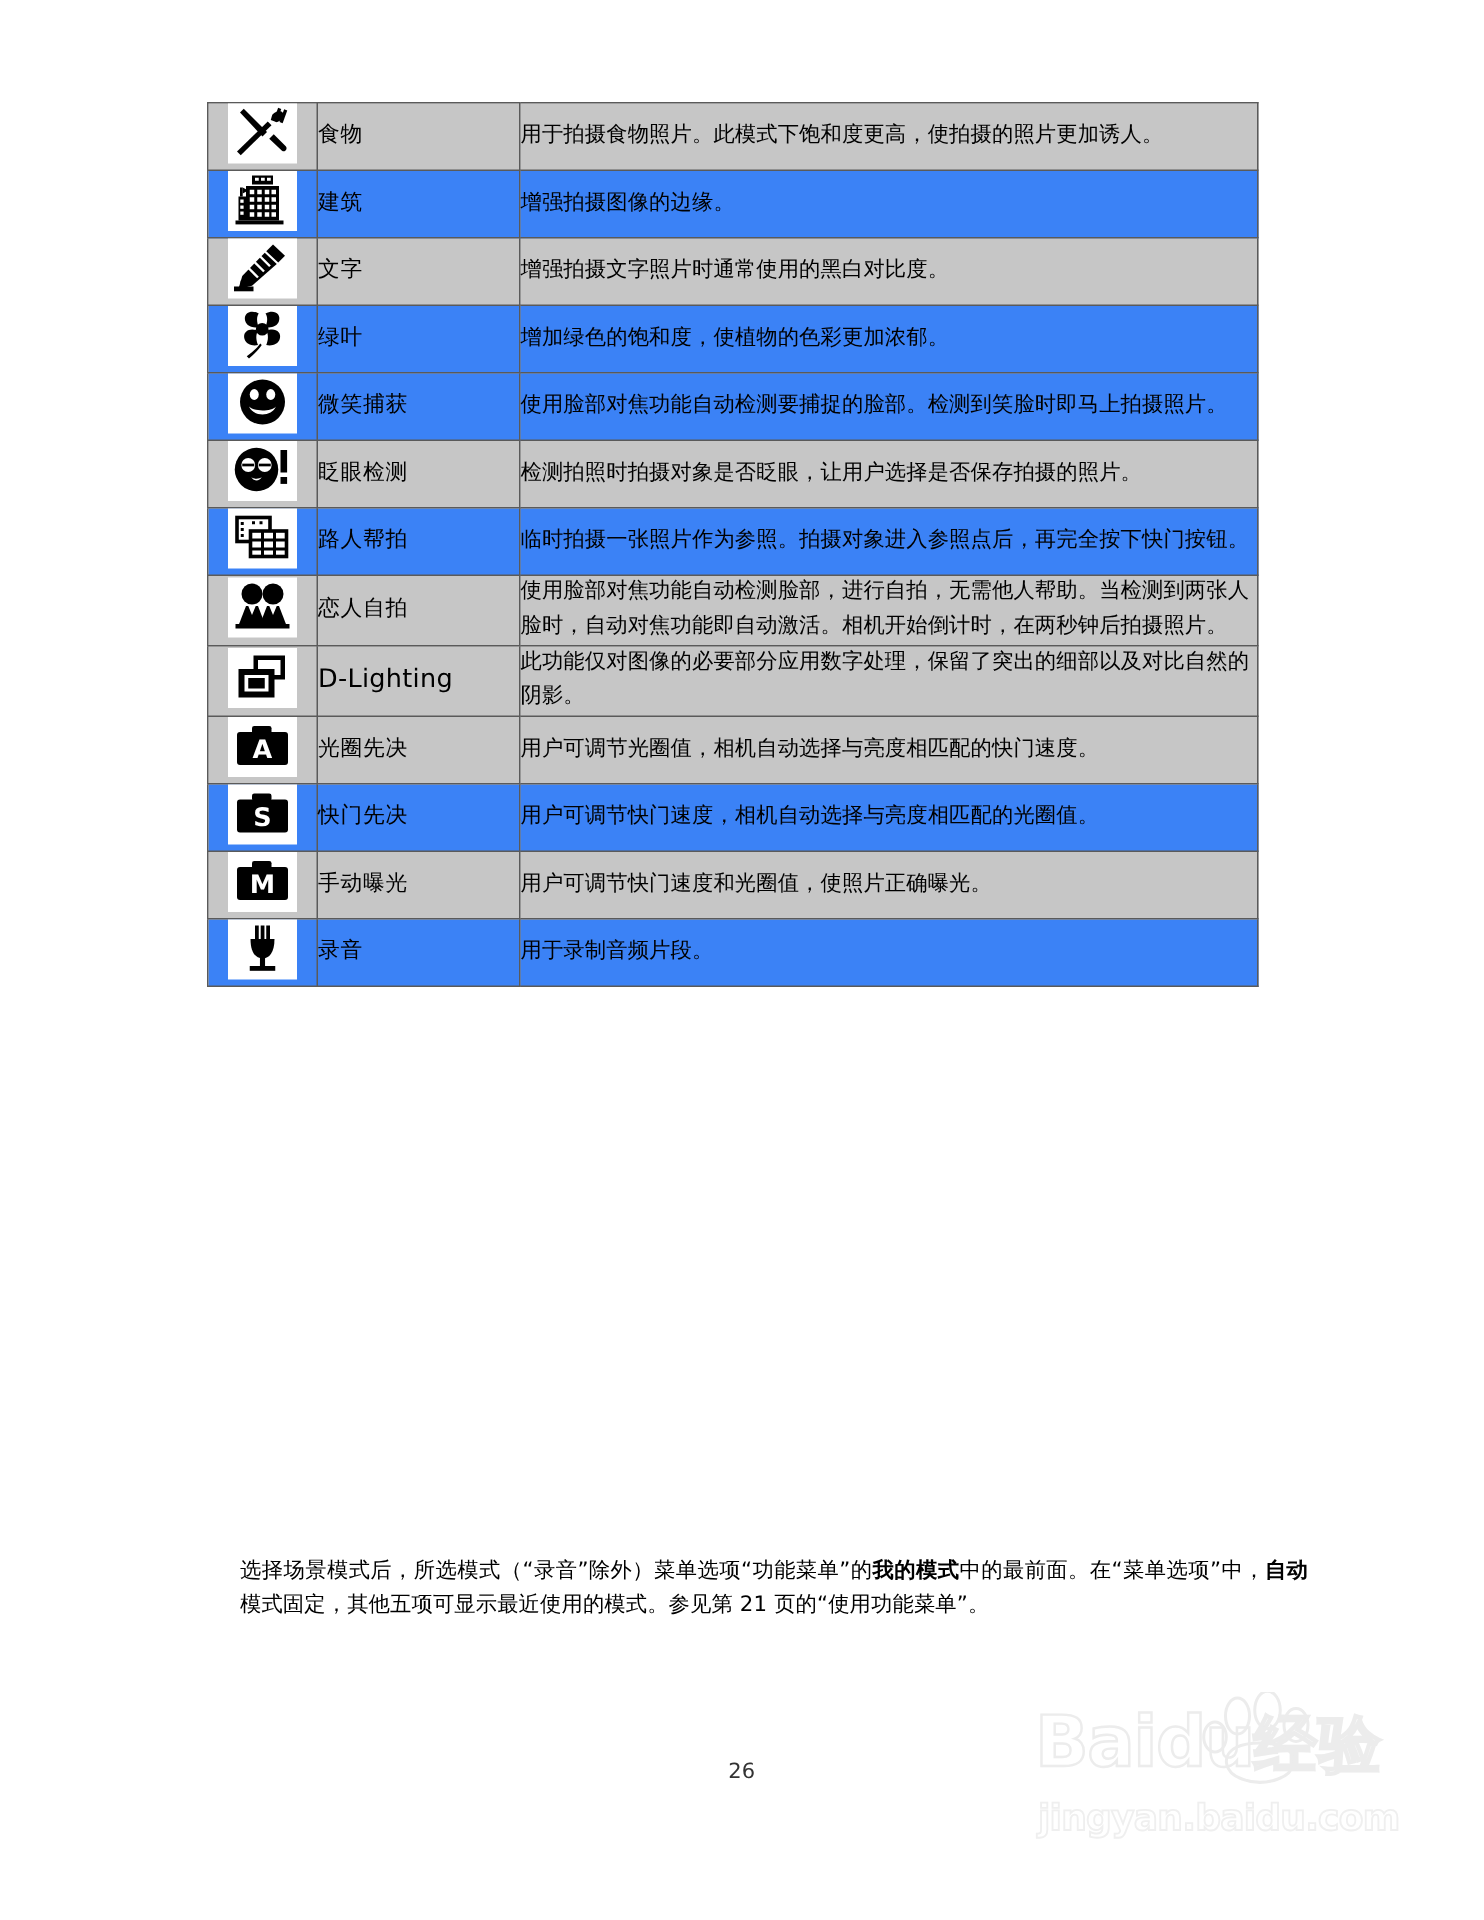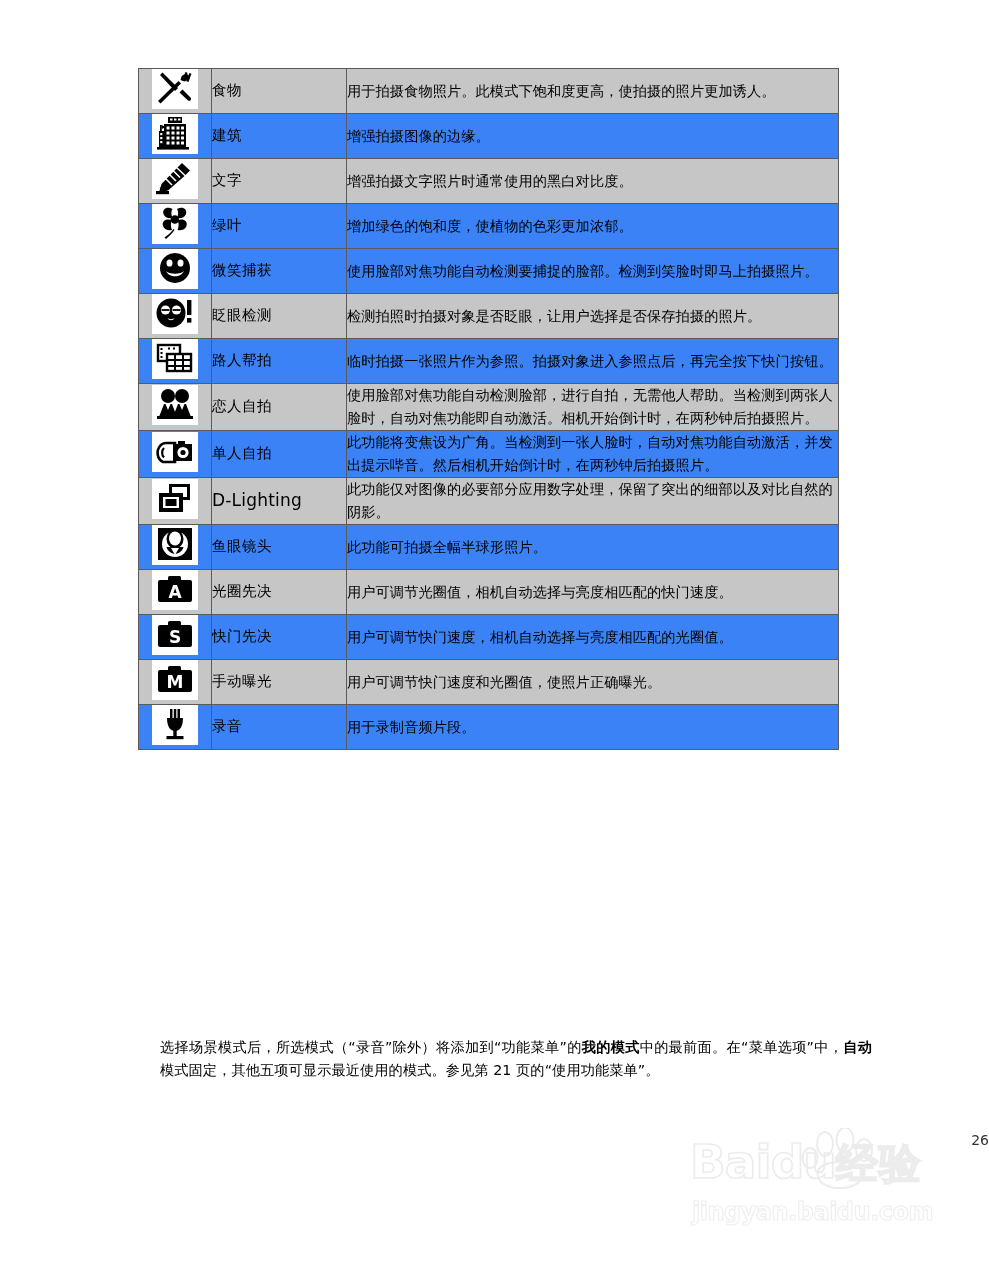--- a/index.html
+++ b/index.html
@@ -65,42 +65,43 @@
     letter-spacing: 0.5px;
     line-height: 1.5;
   }
   .name-cell.latin { font-size: 17px; letter-spacing: 0.2px; }
 
   .desc-cell {
     font-size: 14.2px;
     padding: 9px 12px 9px 13px;
     line-height: 1.62;
     letter-spacing: 0.1px;
+    font-family: Liberation Mono, monospace;
   }
 
   
   .note {
     position: absolute;
     left: 160px;
     top: 1036px;
     width: 712px;
     font-size: 14.2px;
     line-height: 1.62;
     letter-spacing: 0.1px;
     text-align: justify;
   }
   .note b { font-weight: bold; }
 
   
   .page-number {
     position: absolute;
     left: 0;
-    top: 1132px;
+    top: 1173px;
     width: 989px;
-    text-align: right;
+    text-align: center;
     font-size: 14px;
     color: #333333;
   }
 
   
   .watermark {
     position: absolute;
     left: 690px;
     top: 1128px;
     width: 290px;
@@ -287,60 +288,32 @@
      <path d="M5 32 L10 19 L18 19 L23 32 Z"></path>
      <path d="M19 32 L24 19 L32 19 L37 32 Z"></path>
      <path d="M11.5 19 L14 25 L16.5 19 Z" fill="#fff"></path>
      <path d="M25.5 19 L28 25 L30.5 19 Z" fill="#fff"></path>
      <rect x="3" y="31" width="36" height="3"></rect>
      </g>
               </svg></span></td>
           <td class="col-name name-cell">恋人自拍</td>
           <td class="col-desc desc-cell">使用脸部对焦功能自动检测脸部，进行自拍，无需他人帮助。当检测到两张人脸时，自动对焦功能即自动激活。相机开始倒计时，在两秒钟后拍摄照片。</td>
         </tr>
-        <tr class="row-plain">
-          <td class="col-icon icon-cell"><span class="icon-box"><svg width="42" height="38" viewBox="0 0 42 38">
-                <g>
-     <path d="M6 14 C2 19 3 27 9 30 L21 30 L21 11 L12 11 C9.5 11 7.5 12 6 14 Z" fill="none" stroke="#000" stroke-width="2.6"></path>
-     <path d="M10 16 C7.5 18.5 7.5 23 10 25.5" fill="none" stroke="#000" stroke-width="2.2"></path>
-     <rect x="19" y="12" width="19" height="17" fill="#000"></rect>
-     <rect x="24" y="9" width="7" height="4" fill="#000"></rect>
-     <circle cx="29" cy="20.5" r="5.6" fill="#fff"></circle>
-     <circle cx="29" cy="20.5" r="2.6" fill="#000"></circle>
-     </g>
-              </svg></span></td>
-          <td class="col-name name-cell">单人自拍</td>
-          <td class="col-desc desc-cell">此功能将变焦设为广角。当检测到一张人脸时，自动对焦功能自动激活，并发出提示哔音。然后相机开始倒计时，在两秒钟后拍摄照片。</td>
-        </tr>
         <tr class="row-shaded">
           <td class="col-icon icon-cell"><span class="icon-box"><svg width="42" height="38" viewBox="0 0 42 38">
                 <g>
      <rect x="15" y="5" width="21" height="16" fill="#000"></rect>
      <rect x="18" y="8" width="15" height="10" fill="#fff"></rect>
      <rect x="5" y="14" width="24" height="19" fill="#000"></rect>
      <rect x="9" y="18" width="16" height="11" fill="#fff"></rect>
      <rect x="11.5" y="20" width="11" height="7" fill="#000"></rect>
      </g>
               </svg></span></td>
           <td class="col-name name-cell latin">D-Lighting</td>
           <td class="col-desc desc-cell">此功能仅对图像的必要部分应用数字处理，保留了突出的细部以及对比自然的阴影。</td>
-        </tr>
-        <tr class="row-plain">
-          <td class="col-icon icon-cell"><span class="icon-box"><svg width="42" height="38" viewBox="0 0 42 38">
-                <g>
-     <rect x="4" y="3" width="34" height="32" fill="#000"></rect>
-     <circle cx="21" cy="19" r="13" fill="#fff"></circle>
-     <ellipse cx="21" cy="14" rx="8.5" ry="9.5" fill="#000"></ellipse>
-     <path d="M12.5 22 C15 31 27 31 29.5 22 Z" fill="#000"></path>
-     <ellipse cx="21" cy="13.5" rx="6" ry="7" fill="#fff"></ellipse>
-     <path d="M17 23 L25 23 L21 30 Z" fill="#fff"></path>
-     </g>
-              </svg></span></td>
-          <td class="col-name name-cell">鱼眼镜头</td>
-          <td class="col-desc desc-cell">此功能可拍摄全幅半球形照片。</td>
         </tr>
         <tr class="row-shaded">
           <td class="col-icon icon-cell"><span class="icon-box"><svg width="42" height="38" viewBox="0 0 42 38">
                 <g>
      <rect x="4" y="10" width="34" height="22" rx="2" fill="#000"></rect>
      <rect x="14" y="6" width="13" height="5" rx="1.5" fill="#000"></rect>
      <text x="21" y="27.5" font-family="'DejaVu Sans',sans-serif" font-size="17" font-weight="bold" fill="#fff" text-anchor="middle">A</text>
      </g>
               </svg></span></td>
           <td class="col-name name-cell">光圈先决</td>
@@ -378,21 +351,21 @@
      <rect x="19.3" y="25" width="3.4" height="6"></rect>
      <rect x="12.5" y="31" width="17" height="3.2"></rect>
      </g>
               </svg></span></td>
           <td class="col-name name-cell">录音</td>
           <td class="col-desc desc-cell">用于录制音频片段。</td>
         </tr>
       </tbody>
   </table>
 
-  <div class="note"><span>选择场景模式后，所选模式（“录音”除外）将添加到“功能菜单”的</span><b>我的模式</b><span>中的最前面。在“菜单选项”中，</span><b>自动</b><span>模式固定，其他五项可显示最近使用的模式。参见第 21 页的“使用功能菜单”。</span></div>
+  <div class="note"><span>选择场景模式后，所选模式（“录音”除外）菜单选项“功能菜单”的</span><b>我的模式</b><span>中的最前面。在“菜单选项”中，</span><b>自动</b><span>模式固定，其他五项可显示最近使用的模式。参见第 21 页的“使用功能菜单”。</span></div>
 
   <div class="page-number">26</div>
 
   <div class="watermark">
     <div class="wm-main">
       <span>Bai</span><span>du</span><span class="wm-cn">经验</span>
     </div>
     <div class="wm-paw">
       <svg width="86" height="62" viewBox="0 0 86 62">
         <g fill="none" stroke="#ececec" stroke-width="2">

